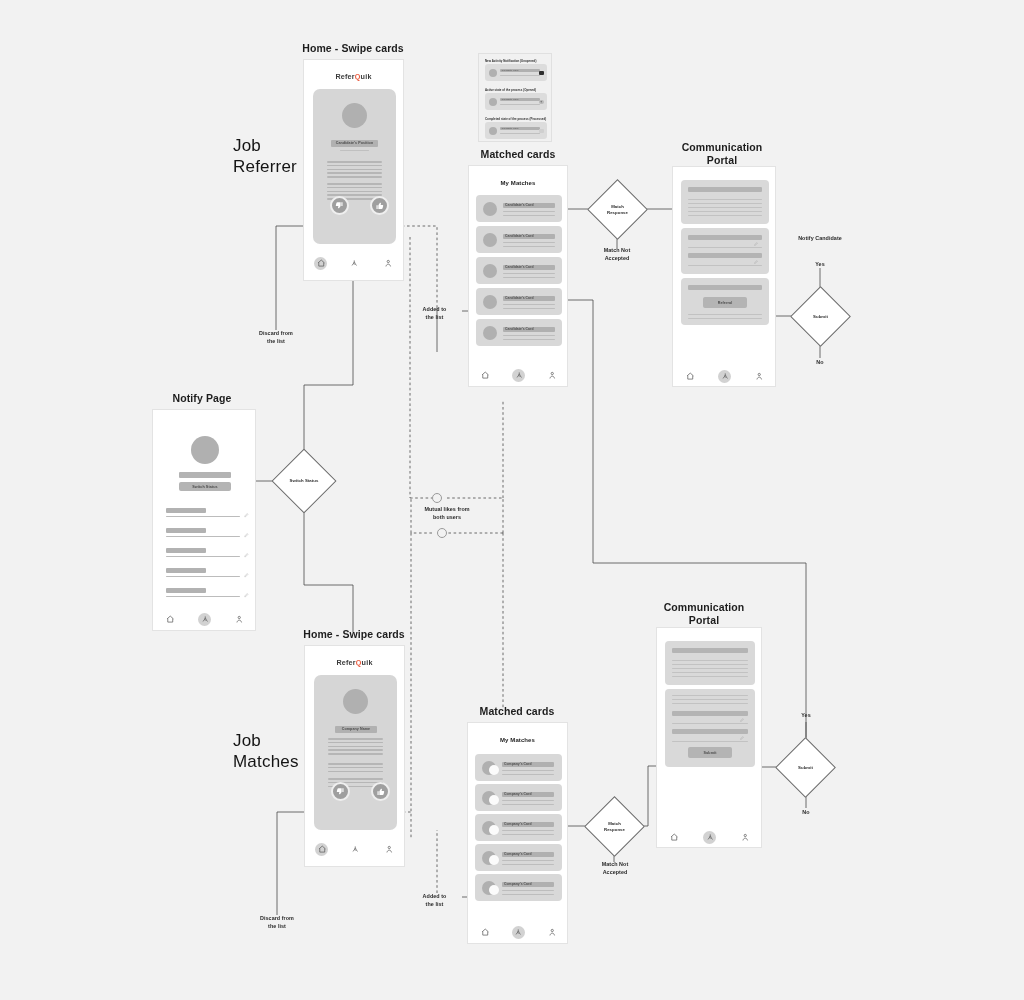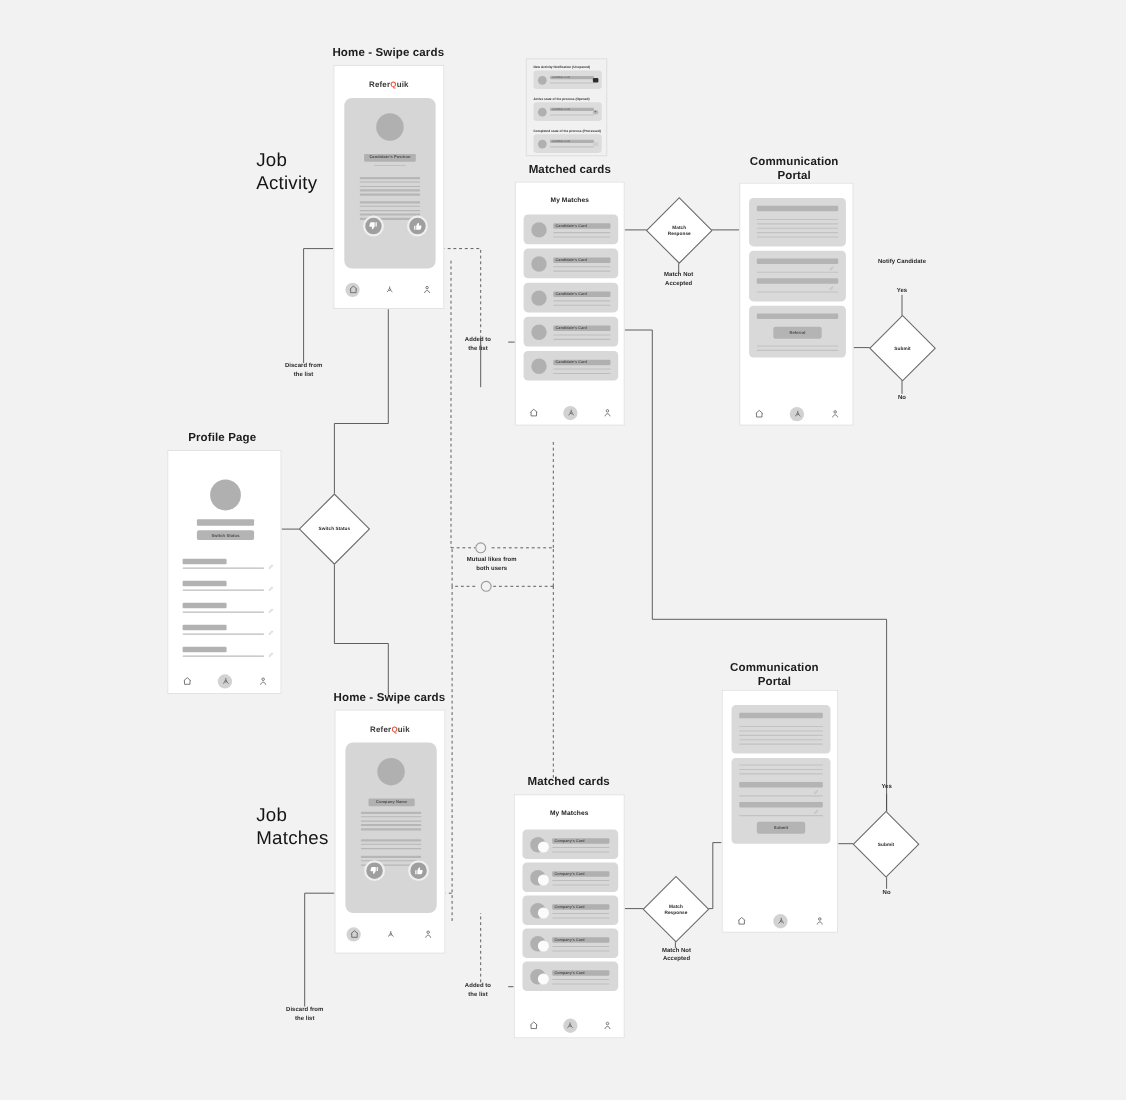--- a/index.html
+++ b/index.html
@@ -373,21 +373,21 @@
 
       <path name="submit-wire" d="M737,767 L784,767"></path>
 
       <path d="M806,746 L806,722"></path>
       <path d="M806,789 L806,808"></path>
     </g>
   </svg>
 
   <div class="rolelabel" style="left:233px; top:135px;">
     <div>Job</div>
-    <div>Activity</div>
+    <div>Referrer</div>
   </div>
   <div class="rolelabel" style="left:233px; top:730px;">
     <div>Job</div>
     <div>Matches</div>
   </div>
 
   <div class="caption" style="left:278px; top:42px; width:150px;">Home - Swipe cards</div>
 
   <div class="phone" style="left:303px; top:59px; width:101px; height:222px;">
     <div class="logo" style="top:12px;">
@@ -596,21 +596,21 @@
       </div>
       <div class="navbtn">
         <svg viewBox="0 0 24 24" fill="none" stroke="currentColor" stroke-width="2">
             <circle cx="12" cy="7" r="3.2"></circle>
             <path d="M5.5 21c1.2-4.2 3.6-6.5 6.5-6.5s5.3 2.3 6.5 6.5"></path>
           </svg>
       </div>
     </div>
   </div>
 
-  <div class="caption" style="left:127px; top:392px; width:150px;">Profile Page</div>
+  <div class="caption" style="left:127px; top:392px; width:150px;">Notify Page</div>
 
   <div class="phone" style="left:152px; top:409px; width:104px; height:222px;">
     <div class="avatar-lg" style="left:38px; top:26px; width:28px; height:28px;"></div>
     <div class="pill" style="left:26px; top:62px; width:52px; height:6px;"></div>
     <div class="pbtn" style="left:26px; top:72px; width:52px; height:9px;">Switch Status</div>
 
     <div class="pfield" style="left:13px; top:98px;">
       <div class="lab"></div>
       <div class="val"></div>
       <div class="pen">

